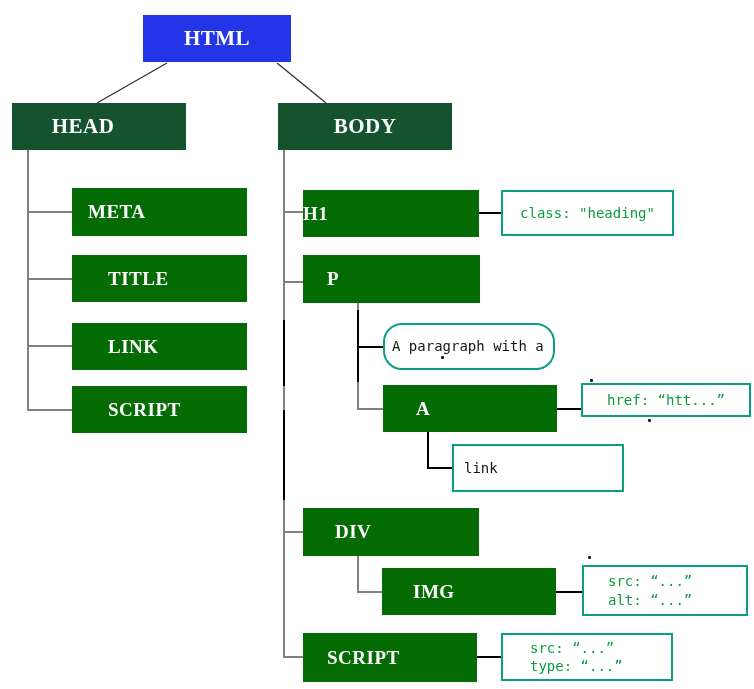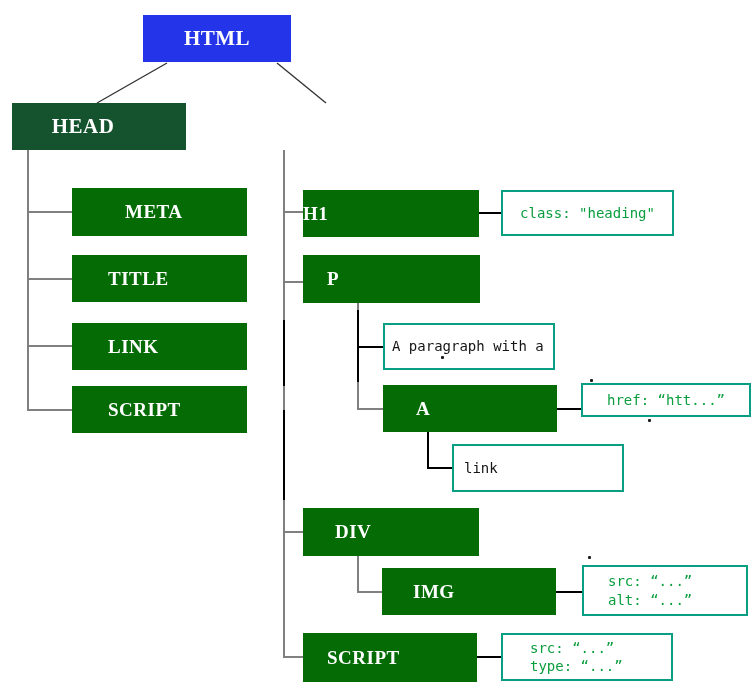--- a/index.html
+++ b/index.html
@@ -65,22 +65,25 @@
   <div class="lh black" style="left:477px;top:656px;width:24px;"></div>
 
   <div class="node root center" style="left:143px;top:15px;width:148px;height:47px;">
     <span>HTML</span>
   </div>
 
   <div class="node navy center" style="left:12px;top:103px;width:174px;height:47px;padding-right:32px;">
     <span>HEAD</span>
   </div>
 
+  <div class="node navy center" style="left:278px;top:103px;width:174px;height:47px;">
+    <span>BODY</span>
+  </div>
 
-  <div class="node green" style="left:72px;top:188px;width:175px;height:48px;padding-left:53px;">
+  <div class="node green" style="left:72px;top:188px;width:175px;height:48px;padding-left:16px;">
     <span>META</span>
   </div>
 
   <div class="node green" style="left:72px;top:255px;width:175px;height:47px;padding-left:36px;">
     <span>TITLE</span>
   </div>
 
   <div class="node green" style="left:72px;top:323px;width:175px;height:47px;padding-left:36px;">
     <span>LINK</span>
   </div>
@@ -106,21 +109,21 @@
   </div>
 
   <div class="node green" style="left:382px;top:568px;width:174px;height:47px;padding-left:31px;">
     <span>IMG</span>
   </div>
 
   <div class="node green" style="left:303px;top:633px;width:174px;height:49px;padding-left:24px;">
     <span>SCRIPT</span>
   </div>
 
-  <div class="note textnode" style="left:383px;top:323px;width:172px;height:47px;padding-left:7px;">
+  <div class="note textnode" style="left:383px;top:323px;width:172px;height:47px;padding-left:7px;border-radius:19px;">
     <span>A paragraph with a</span>
   </div>
 
   <div class="note textnode" style="left:452px;top:444px;width:172px;height:48px;padding-left:10px;">
     <span>link</span>
   </div>
 
   <div class="note attr" style="left:501px;top:190px;width:173px;height:46px;justify-content:center;">
     <span>class: "heading"</span>
   </div>

